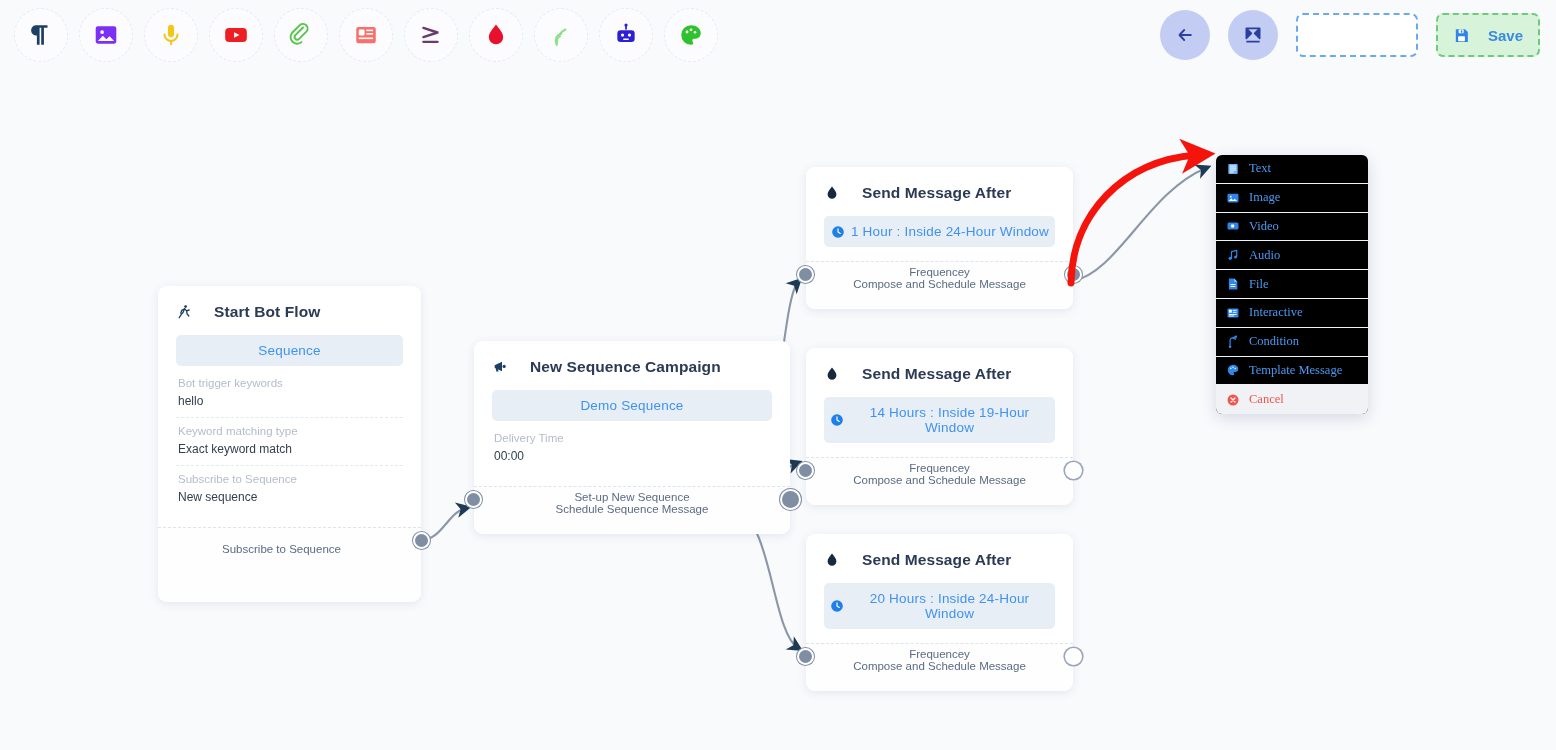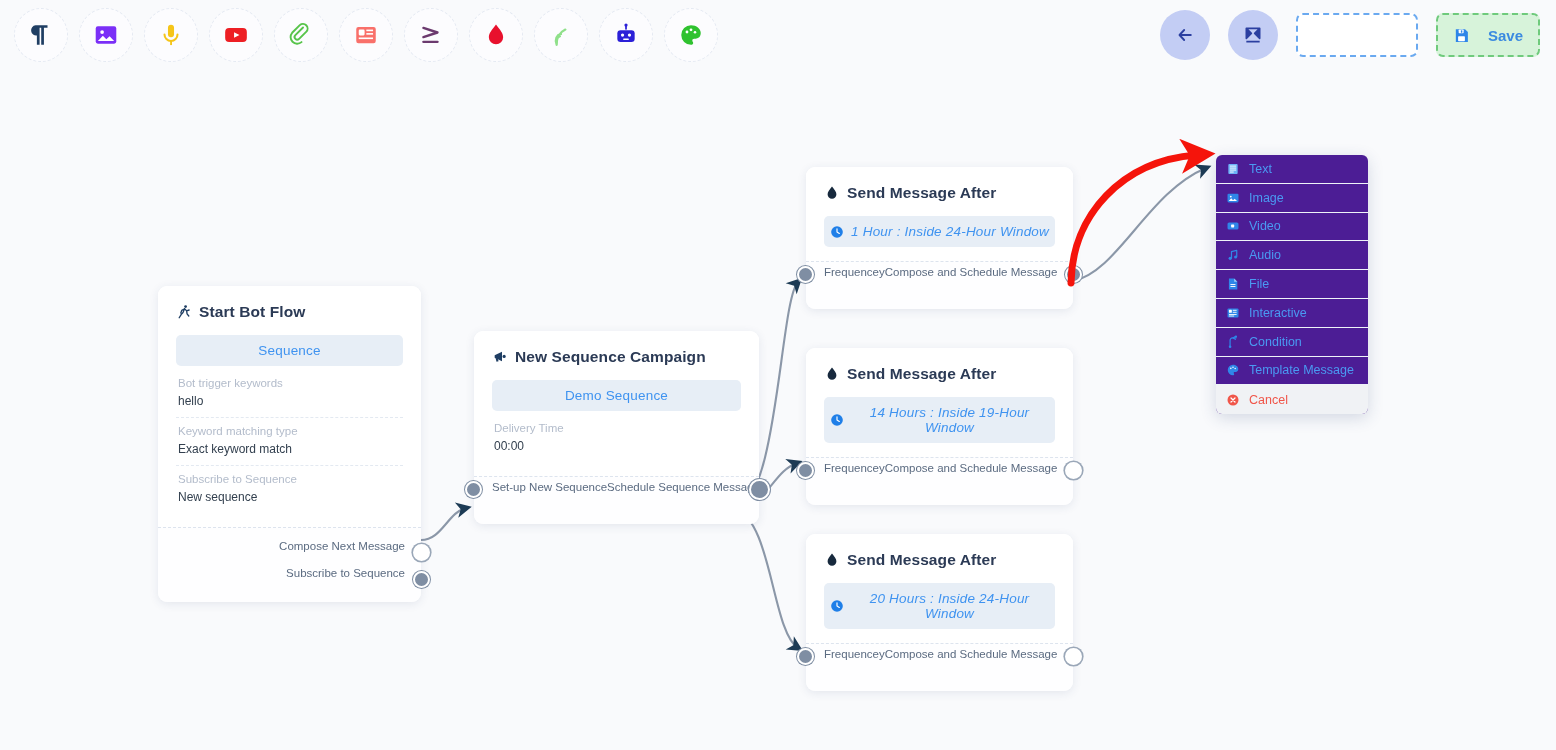--- a/index.html
+++ b/index.html
@@ -53,64 +53,64 @@
   
   .node {
     position: absolute;
     background: #ffffff;
     border-radius: 9px;
     box-shadow: 0 2px 10px rgba(40,60,110,.10);
     z-index: 10;
   }
   .node-inner { background:#fff; border-radius: 9px 9px 0 0; padding: 17px 18px 14px 18px; }
   .node-title {
-    display: flex; align-items: center; gap: 7px;
+    display: flex; align-items: center; gap: 22px;
     font-size: 15.5px; font-weight: bold; color: #2b3a55;
     letter-spacing: .1px; margin-bottom: 14px;
   }
   .node-title svg { width: 16px; height: 16px; flex: 0 0 auto; }
   .badge {
     background: #e7eef6; border-radius: 5px;
     text-align: center; padding: 8px 6px;
     font-size: 13.5px; color: #3f93f0; font-weight: 500;
     letter-spacing: .2px;
   }
-  .badge.with-clock { display:flex; align-items:center; justify-content:space-between; gap:6px;font-style:italic; }
+  .badge.with-clock { display:flex; align-items:center; justify-content:flex-end; gap:6px; }
   .badge.with-clock svg { width: 14px; height: 14px; flex:0 0 auto; }
   .fields { margin-top: 4px; }
   .field { border-top: 1px dashed #e3e9f1; padding: 5px 2px 6px 2px; }
   .field:first-child { border-top: none; }
   .field .f-label { font-size: 11.5px; color: #b3bccb; line-height: 16px; }
   .field .f-value { font-size: 12px; color: #33404f; line-height: 20px; }
 
   .node-footer {
     border-top: 1px dashed #dde4ee;
     border-radius: 0 0 9px 9px;
     background: #fefeff;
     position: relative;
   }
   .port-row {
-    display: flex; justify-content: flex-end;
-    height: 27px; padding-right: 16px; position: relative;
+    display: flex; align-items: center; justify-content: flex-end;
+    height: 27px; padding-right: 16px; position: relative; flex-direction: column;
   }
   .port-row.split { justify-content: space-between; padding-left: 18px; padding-right: 18px; }
   .port-label { font-size: 11.5px; color: #5b6b81; white-space: nowrap; }
   .port-dot {
     position: absolute; width: 17px; height: 17px; border-radius: 50%;
     border: 2px solid #ffffff; cursor: pointer; z-index: 25;
   }
   .port-dot.filled { background: #7f8ea3; box-shadow: 0 0 0 1px #7f8ea3; }
   .port-dot.hollow { background: #ffffff; box-shadow: 0 0 0 1.6px #9aa7b8; }
 
   
   #type-menu {
     position: absolute; left: 1216px; top: 155px; width: 152px;
-    background: #4c1d95; border-radius: 6px;
+    background: #000000; border-radius: 6px;
     box-shadow: 0 4px 16px rgba(40,60,110,.18);
-    z-index: 60; overflow: hidden;
+    z-index: 60; overflow: hidden; font-family: Liberation Serif, serif;
   }
   .menu-item {
     display: flex; align-items: center; gap: 9px;
     height: 28.8px; padding: 0 10px;
     font-size: 12.5px; color: #4a9af2;
     border-bottom: 1px solid #eef3f9; cursor: pointer;
   }
   .menu-item:last-child { border-bottom: none; }
   .menu-item svg { width: 14px; height: 14px; flex: 0 0 auto; }
   .menu-item.cancel { background: #f0f2f5; color: #f0564a; }
@@ -260,32 +260,28 @@
           <div class="f-label">Keyword matching type</div>
           <div class="f-value">Exact keyword match</div>
         </div>
         <div class="field">
           <div class="f-label">Subscribe to Sequence</div>
           <div class="f-value">New sequence</div>
         </div>
       </div>
     </div>
     <div class="node-footer" style="height:75px;">
-      <div class="port-row" style="margin-top:12px;">
-        <span class="port-label">Compose Next Message</span>
-        <span class="port-dot hollow" style="right:-9px; top:4px;"></span>
-      </div>
       <div class="port-row">
         <span class="port-label">Subscribe to Sequence</span>
         <span class="port-dot filled" style="right:-9px; top:4px;"></span>
       </div>
     </div>
   </div>
 
-  <div class="node" style="left:474px; top:331px; width:285px;">
+  <div class="node" style="left:474px; top:341px; width:316px;">
     <div class="node-inner">
       <div class="node-title">
         <svg viewBox="0 0 24 24">
           <path d="M4 9.5l11-5.2v14L4 13z" fill="#1f3e63"></path>
           <path d="M5.3 13.6l1.5 5.6 3.1-.8-1.4-4.4z" fill="#1f3e63"></path>
           <circle cx="18.2" cy="11.2" r="2.4" fill="#1f3e63"></circle>
         </svg>
         <span>New Sequence Campaign</span>
       </div>
       <div class="badge">Demo Sequence</div>

